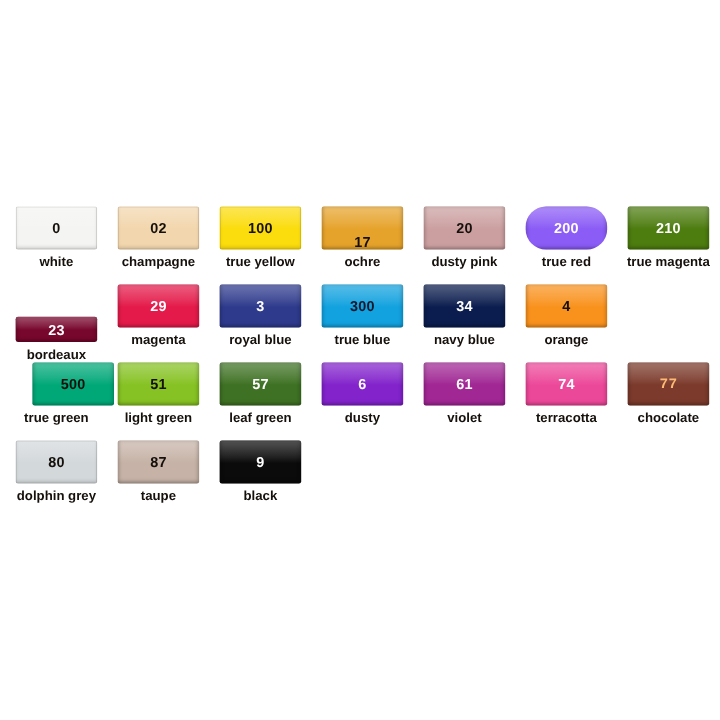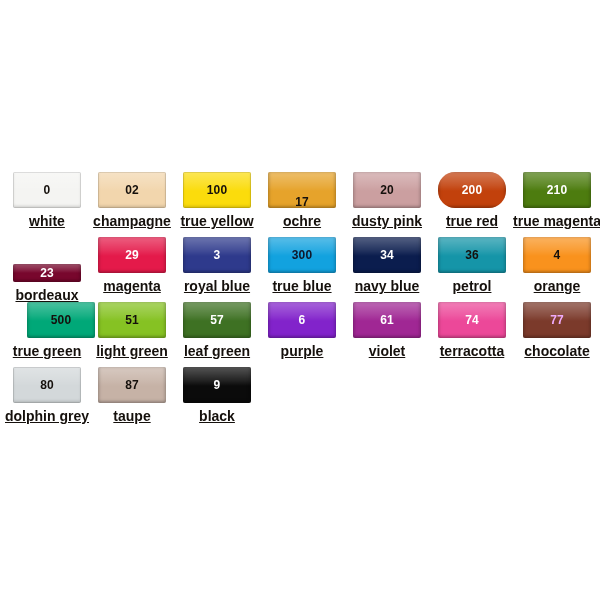--- a/index.html
+++ b/index.html
@@ -94,27 +94,26 @@
     position: relative;
     z-index: 3;
     font-size: 12px;
     font-weight: bold;
     letter-spacing: 0.2px;
     line-height: 1;
   }
 
   .swatch-name {
     margin-top: 6px;
-    font-size: 14px;
+    font-size: 11px;
     font-weight: bold;
     color: #15100c;
     text-align: center;
     white-space: nowrap;
     line-height: 1;
-    text-decoration: underline;
   }
 </style>
 </head>
 <body>
 
 <div id="chart-root">
   <div id="swatch-grid">
       <div class="swatch-row">
         <div class="swatch-cell">
           <div class="swatch-chip light-chip" style="background: rgb(244, 244, 242);">
@@ -140,21 +139,21 @@
           </div>
           <div class="swatch-name">ochre</div>
         </div>
         <div class="swatch-cell">
           <div class="swatch-chip" style="background: rgb(203, 159, 160);">
             <span class="swatch-code" style="color: rgb(21, 16, 12);">20</span>
           </div>
           <div class="swatch-name">dusty pink</div>
         </div>
         <div class="swatch-cell">
-          <div class="swatch-chip" style="background: #c2410c; border-radius: 17px;">
+          <div class="swatch-chip" style="background: #8b5cf6; border-radius: 17px;">
             <span class="swatch-code" style="color: rgb(255, 255, 255);">200</span>
           </div>
           <div class="swatch-name">true red</div>
         </div>
         <div class="swatch-cell">
           <div class="swatch-chip" style="background: #4d7c0f;">
             <span class="swatch-code" style="color: rgb(255, 255, 255);">210</span>
           </div>
           <div class="swatch-name">true magenta</div>
         </div>
@@ -184,26 +183,20 @@
           </div>
           <div class="swatch-name">true blue</div>
         </div>
         <div class="swatch-cell">
           <div class="swatch-chip" style="background: rgb(11, 29, 78);">
             <span class="swatch-code" style="color: rgb(255, 255, 255);">34</span>
           </div>
           <div class="swatch-name">navy blue</div>
         </div>
         <div class="swatch-cell">
-          <div class="swatch-chip" style="background: rgb(21, 149, 168);">
-            <span class="swatch-code" style="color: rgb(21, 16, 12);">36</span>
-          </div>
-          <div class="swatch-name">petrol</div>
-        </div>
-        <div class="swatch-cell">
           <div class="swatch-chip" style="background: rgb(249, 146, 29);">
             <span class="swatch-code" style="color: rgb(21, 16, 12);">4</span>
           </div>
           <div class="swatch-name">orange</div>
         </div>
       </div>
       <div class="swatch-row">
         <div class="swatch-cell">
           <div class="swatch-chip" style="background: rgb(0, 168, 120); margin-left: 28px;">
             <span class="swatch-code" style="color: rgb(21, 16, 12);">500</span>
@@ -219,37 +212,37 @@
         <div class="swatch-cell">
           <div class="swatch-chip" style="background: rgb(62, 113, 35);">
             <span class="swatch-code" style="color: rgb(255, 255, 255);">57</span>
           </div>
           <div class="swatch-name">leaf green</div>
         </div>
         <div class="swatch-cell">
           <div class="swatch-chip" style="background: rgb(130, 35, 203);">
             <span class="swatch-code" style="color: rgb(255, 255, 255);">6</span>
           </div>
-          <div class="swatch-name">purple</div>
+          <div class="swatch-name">dusty</div>
         </div>
         <div class="swatch-cell">
           <div class="swatch-chip" style="background: rgb(160, 39, 148);">
             <span class="swatch-code" style="color: rgb(255, 255, 255);">61</span>
           </div>
           <div class="swatch-name">violet</div>
         </div>
         <div class="swatch-cell">
           <div class="swatch-chip" style="background: #ec4899;">
             <span class="swatch-code" style="color: rgb(255, 255, 255);">74</span>
           </div>
           <div class="swatch-name">terracotta</div>
         </div>
         <div class="swatch-cell">
           <div class="swatch-chip" style="background: rgb(123, 58, 43);">
-            <span class="swatch-code" style="color: #f0abfc;">77</span>
+            <span class="swatch-code" style="color: #fdba74; font-family: Liberation Mono, monospace;">77</span>
           </div>
           <div class="swatch-name">chocolate</div>
         </div>
       </div>
       <div class="swatch-row">
         <div class="swatch-cell">
           <div class="swatch-chip light-chip" style="background: rgb(211, 216, 218);">
             <span class="swatch-code" style="color: rgb(21, 16, 12);">80</span>
           </div>
           <div class="swatch-name">dolphin grey</div>

